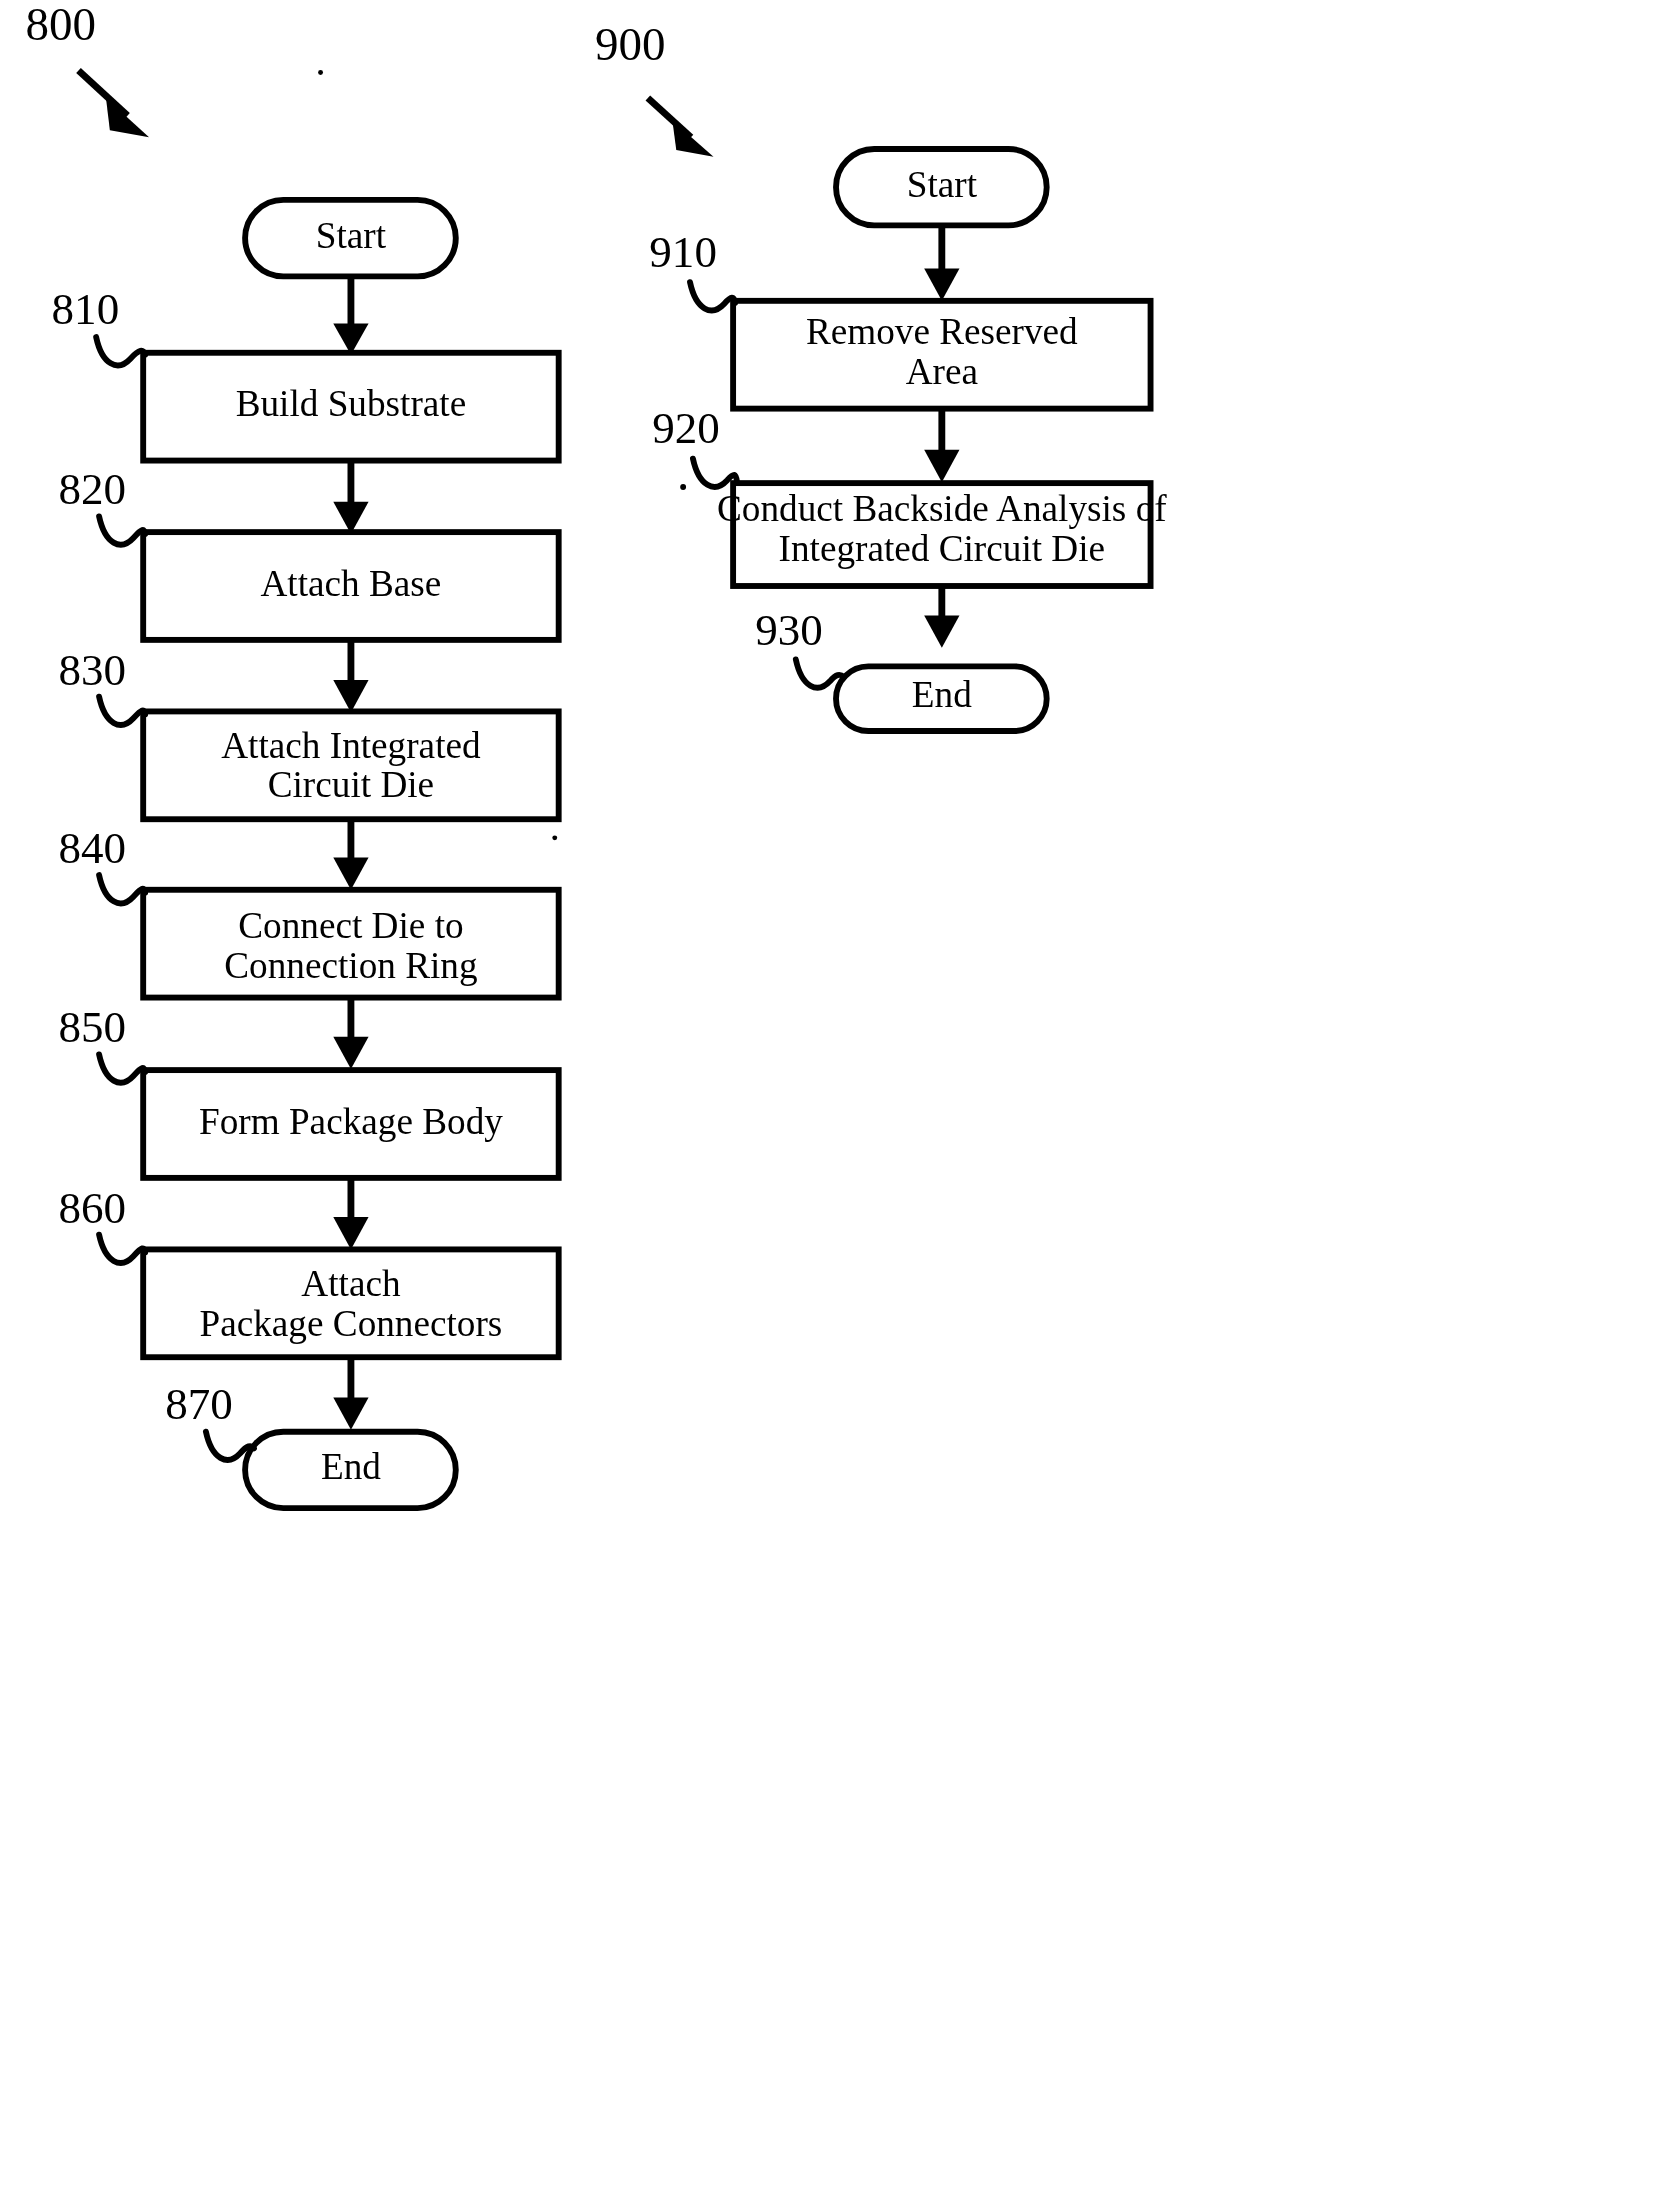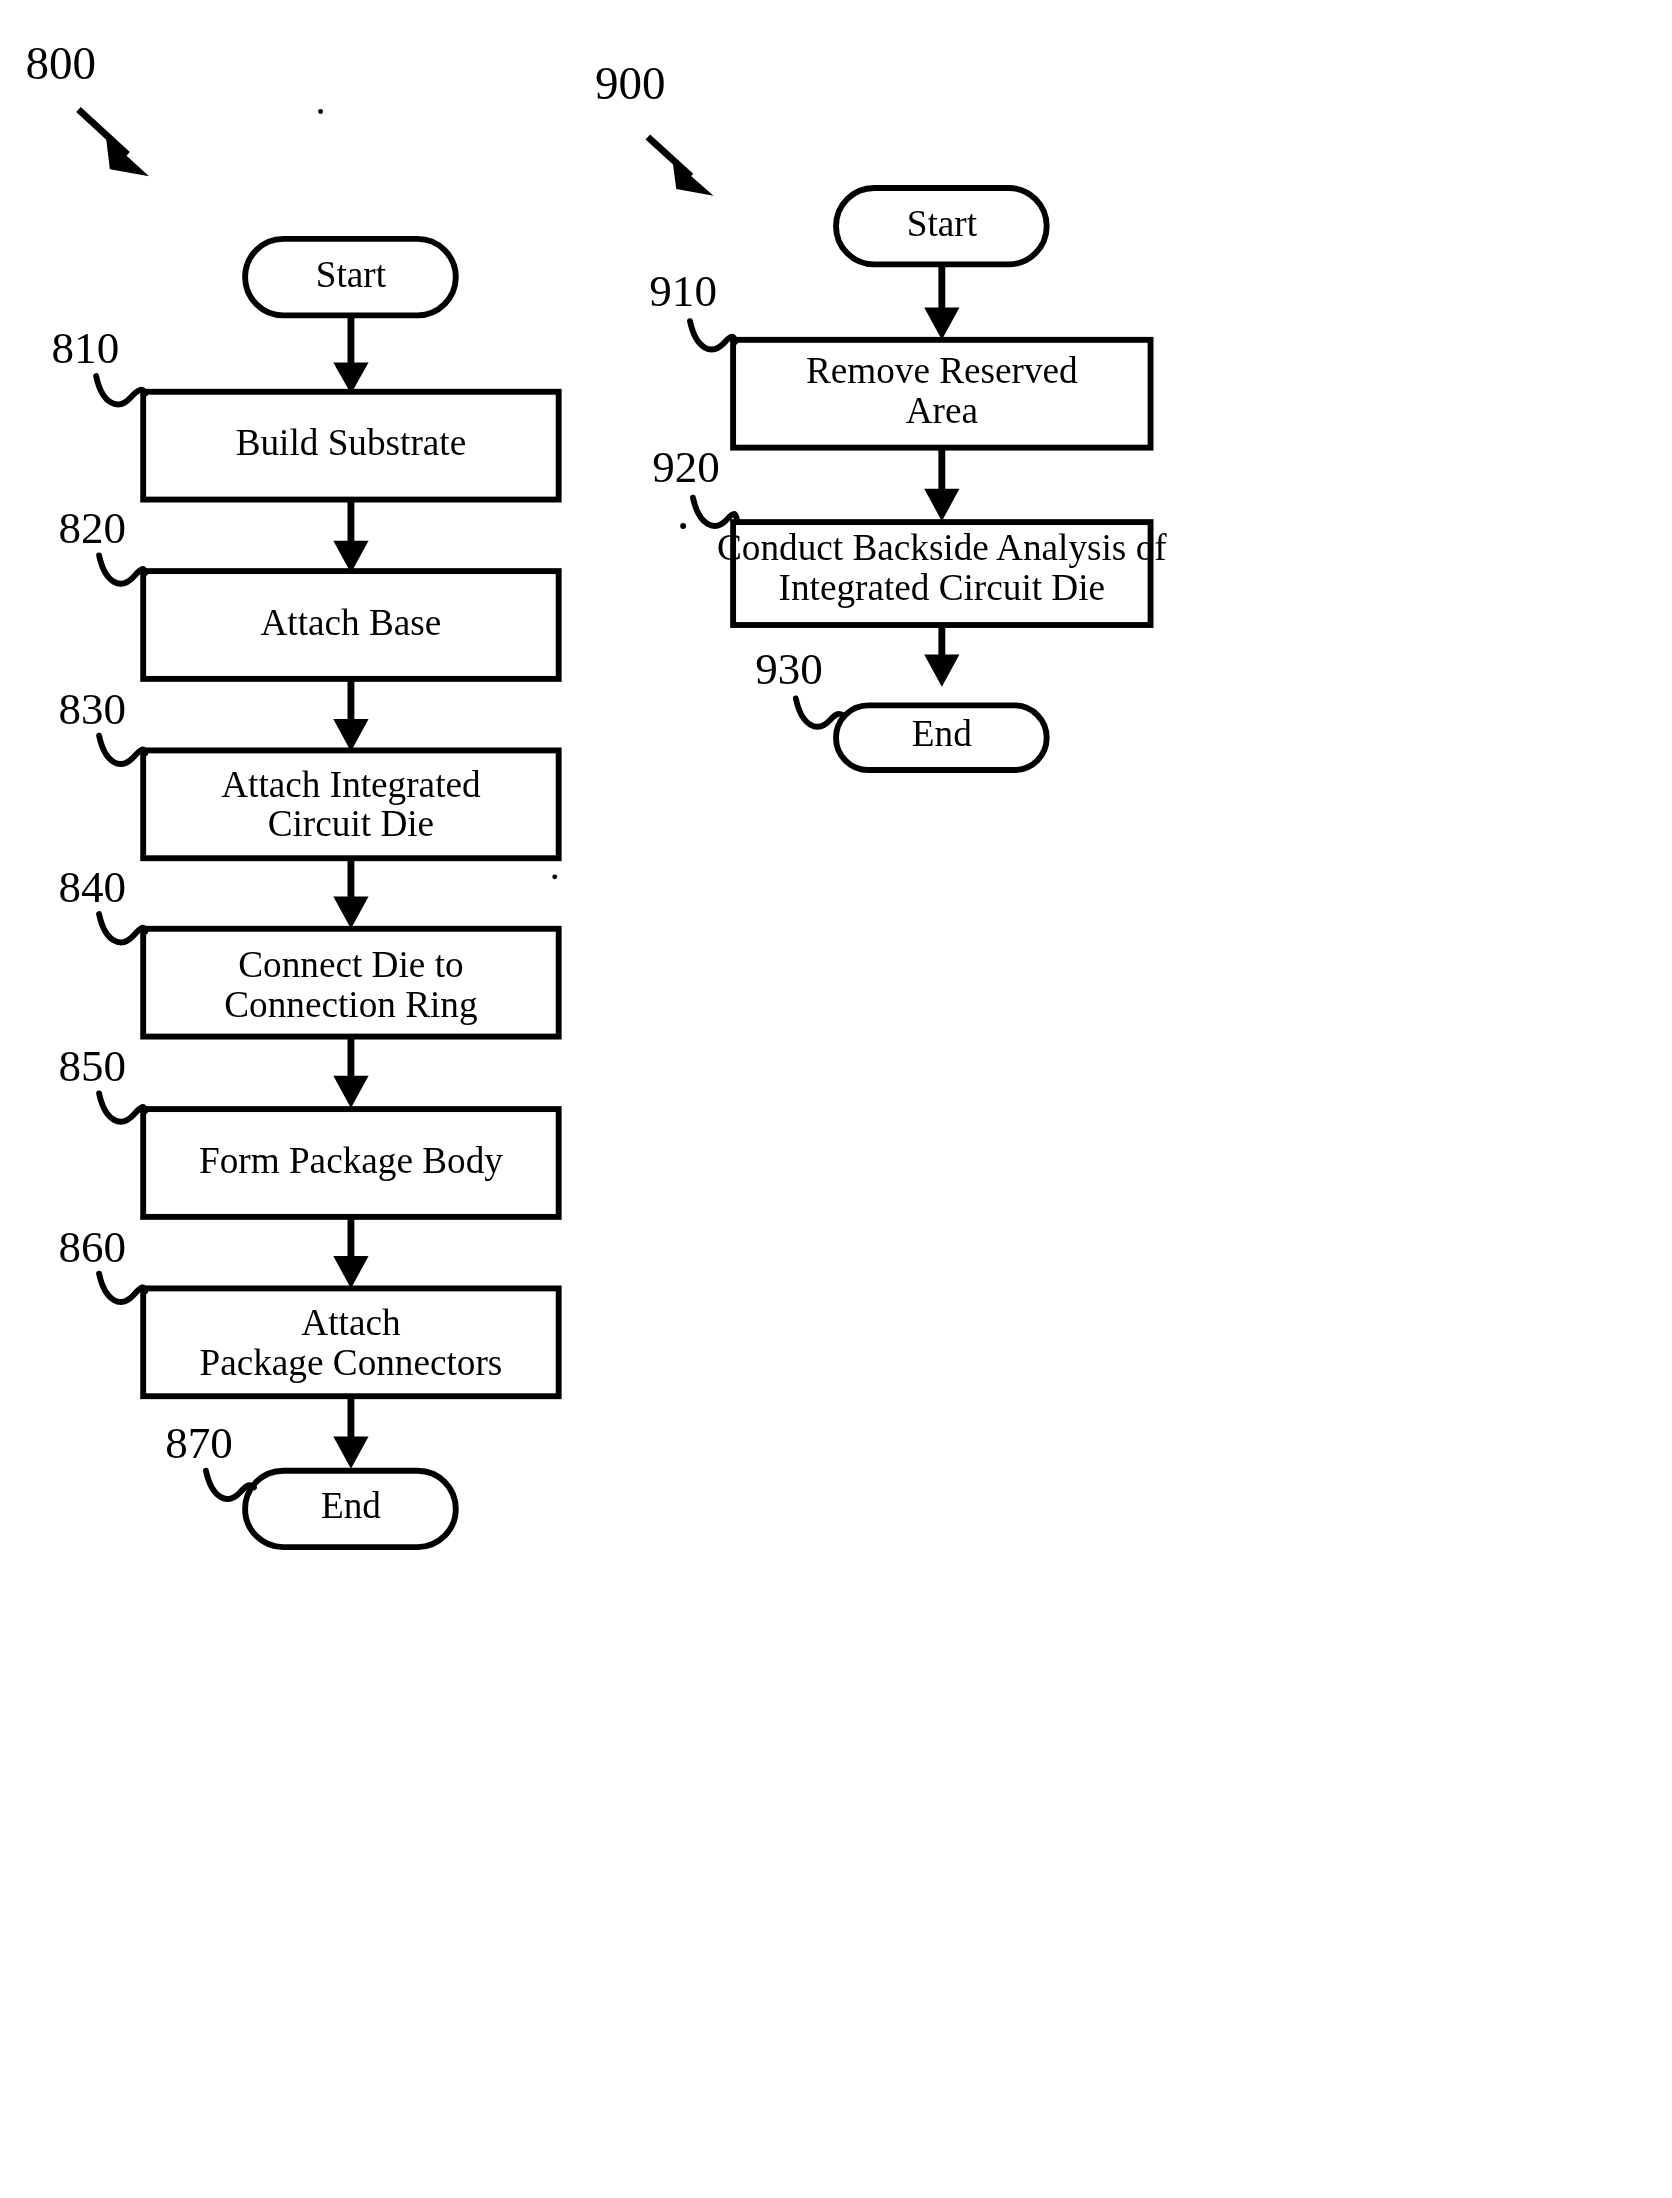--- a/index.html
+++ b/index.html
@@ -8,21 +8,20 @@
     background: #ffffff;
   }
   #page {
     position: relative;
     width: 1672px;
     height: 1668px;
     background: #ffffff;
     overflow: hidden;
     font-family: "Liberation Serif", "DejaVu Serif", serif;
     color: #7f1d1d;
-    margin-top: 39px;
   }
   #diagram-svg {
     position: absolute;
     left: 0;
     top: 0;
     width: 1672px;
     height: 2198px;
   }
   .node-text {
     font-family: "Liberation Serif", "DejaVu Serif", serif;

